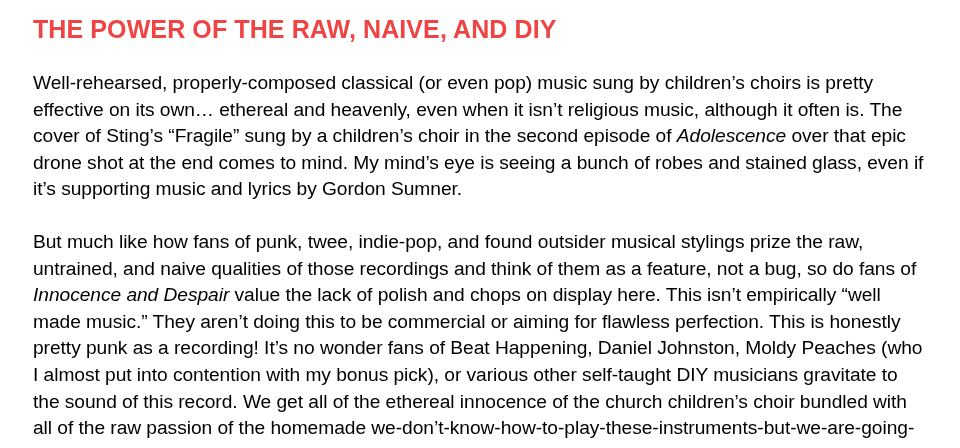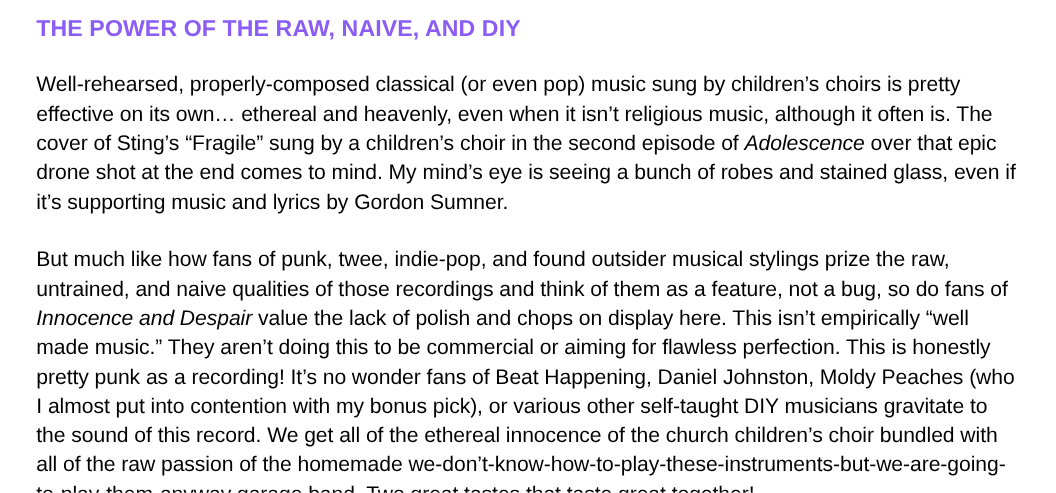--- a/index.html
+++ b/index.html
@@ -15,26 +15,26 @@
     color: #000000;
   }
   .page {
     box-sizing: border-box;
     width: 960px;
     height: 448px;
     padding: 14px 34px 0 33px;
     background: #ffffff;
   }
   .heading {
-    font-size: 21px;
+    font-size: 25px;
     font-weight: bold;
     letter-spacing: 0.1px;
     line-height: 1.2;
     margin: 0 0 26px 0;
-    color: #8b5cf6;
+    color: #ef4444;
   }
   .para {
     font-size: 19.2px;
     line-height: 26.6px;
     margin: 0 0 26px 0;
     color: #000000;
     text-align: left;
     letter-spacing: -0.05px;
   }
   .para:last-child {

